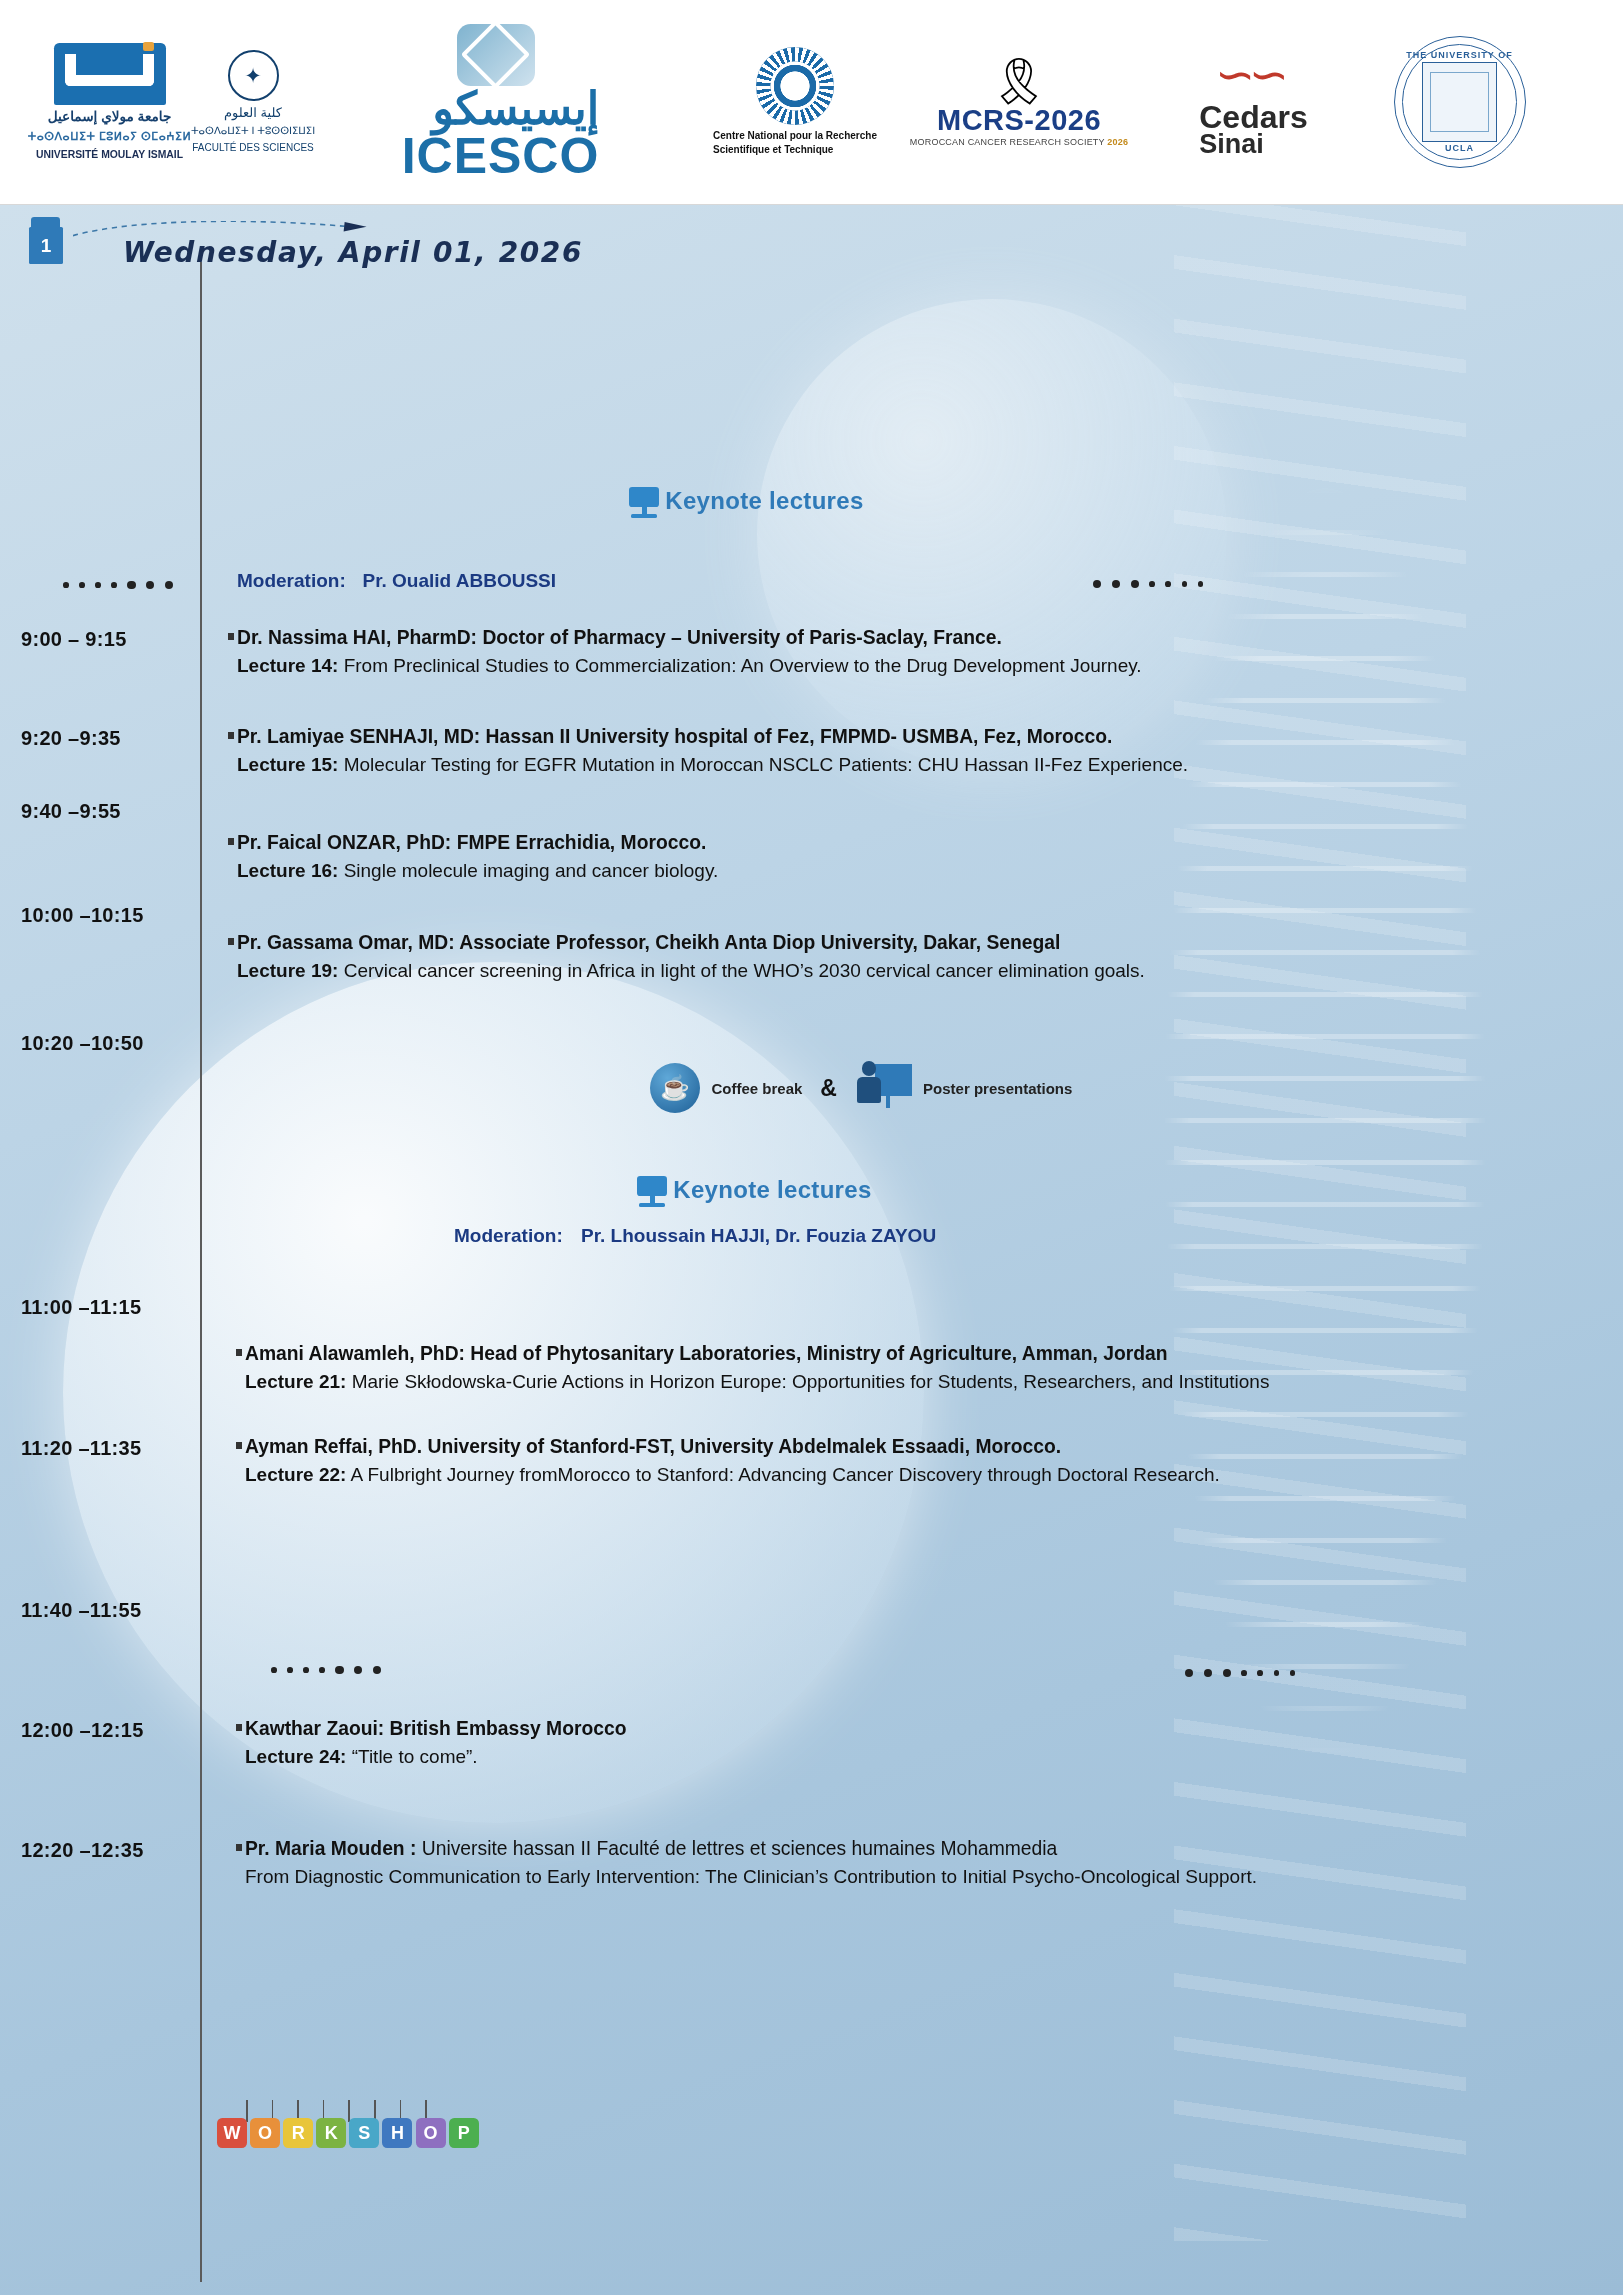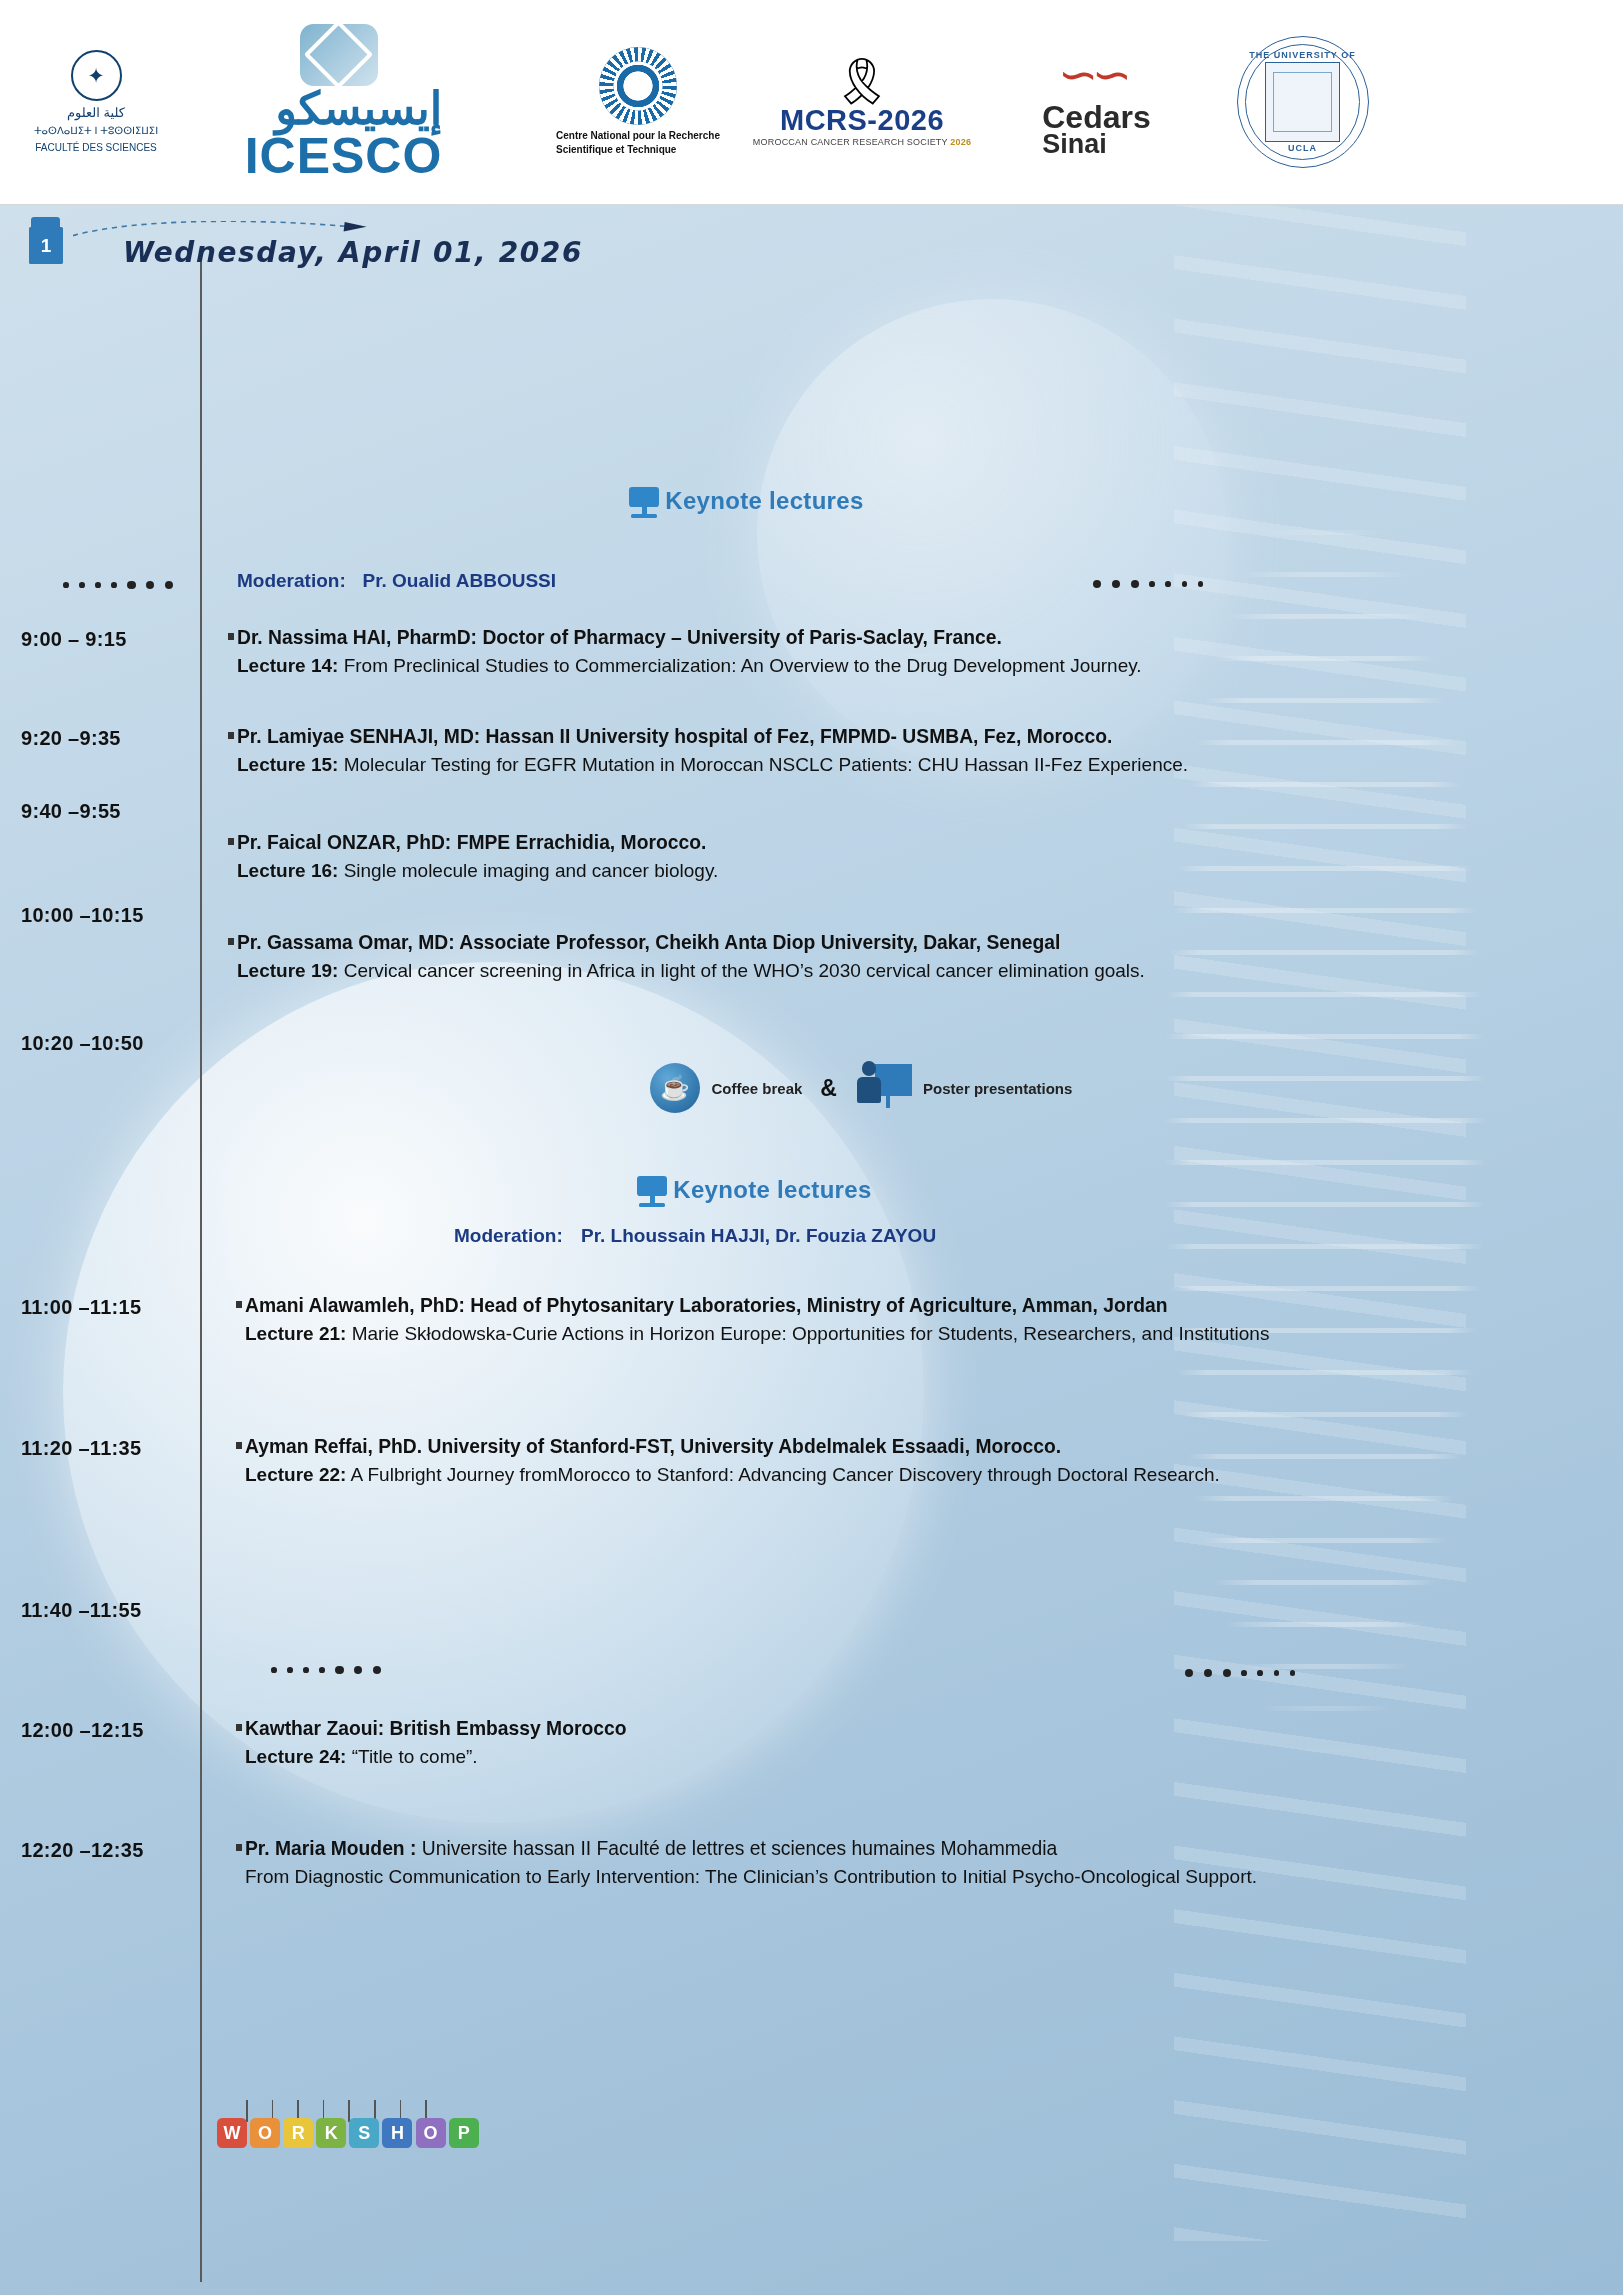--- a/index.html
+++ b/index.html
@@ -277,20 +277,28 @@
     display:flex;align-items:center;justify-content:center;
   }
 </style>
 </head>
 <body>
 
 <div id="page">
 
   <div id="logo-strip">
 
+    <div class="logo-box umi-wrap">
+      <div class="umi-mark">
+          <span class="umi-dot"></span>
+        </div>
+      <div class="umi-text umi-ar">جامعة مولاي إسماعيل</div>
+      <div class="umi-text umi-tif">ⵜⴰⵙⴷⴰⵡⵉⵜ ⵎⵓⵍⴰⵢ ⵙⵎⴰⵄⵉⵍ</div>
+      <div class="umi-text">UNIVERSITÉ MOULAY ISMAIL</div>
+    </div>
 
     <div class="logo-box fs-wrap">
       <div class="fs-seal">✦</div>
       <div class="fs-text fs-ar">كلية العلوم</div>
       <div class="fs-text">ⵜⴰⵙⴷⴰⵡⵉⵜ ⵏ ⵜⵓⵙⵙⵏⵉⵡⵉⵏ</div>
       <div class="fs-text">FACULTÉ DES SCIENCES</div>
     </div>
 
     <div class="logo-box icesco-wrap">
       <div class="icesco-cube">
@@ -450,21 +458,21 @@
       <span class="kn-icon"><i></i><u></u></span>
       <span class="kn-label">Keynote lectures</span>
     </div>
 
     <div class="moderation" style="left:454px; top:1020px;">
       <span>Moderation:</span>
       <span class="nm" style="margin-left:13px;">Pr. Lhoussain HAJJI, Dr. Fouzia ZAYOU</span>
     </div>
 
     <div class="time" style="left:21px; top:1091px;">11:00 –11:15</div>
-    <div class="entry" style="left:245px; top:1088px; width:1268px;">
+    <div class="entry" style="left:245px; top:1136px; width:1268px;">
       <span class="bullet"></span>
       <div class="sp-line">
         <span class="sp-name">Amani Alawamleh, PhD:</span><span class="sp-name"> Head of Phytosanitary Laboratories, Ministry of Agriculture, Amman, Jordan</span>
       </div>
       <div class="lec" style="text-align:justify;">
         <b>Lecture 21:</b><span> Marie Skłodowska-Curie Actions in Horizon Europe: Opportunities for Students, Researchers, and Institutions</span>
       </div>
     </div>
 
     <div class="time" style="left:21px; top:1232px;">11:20 –11:35</div>

